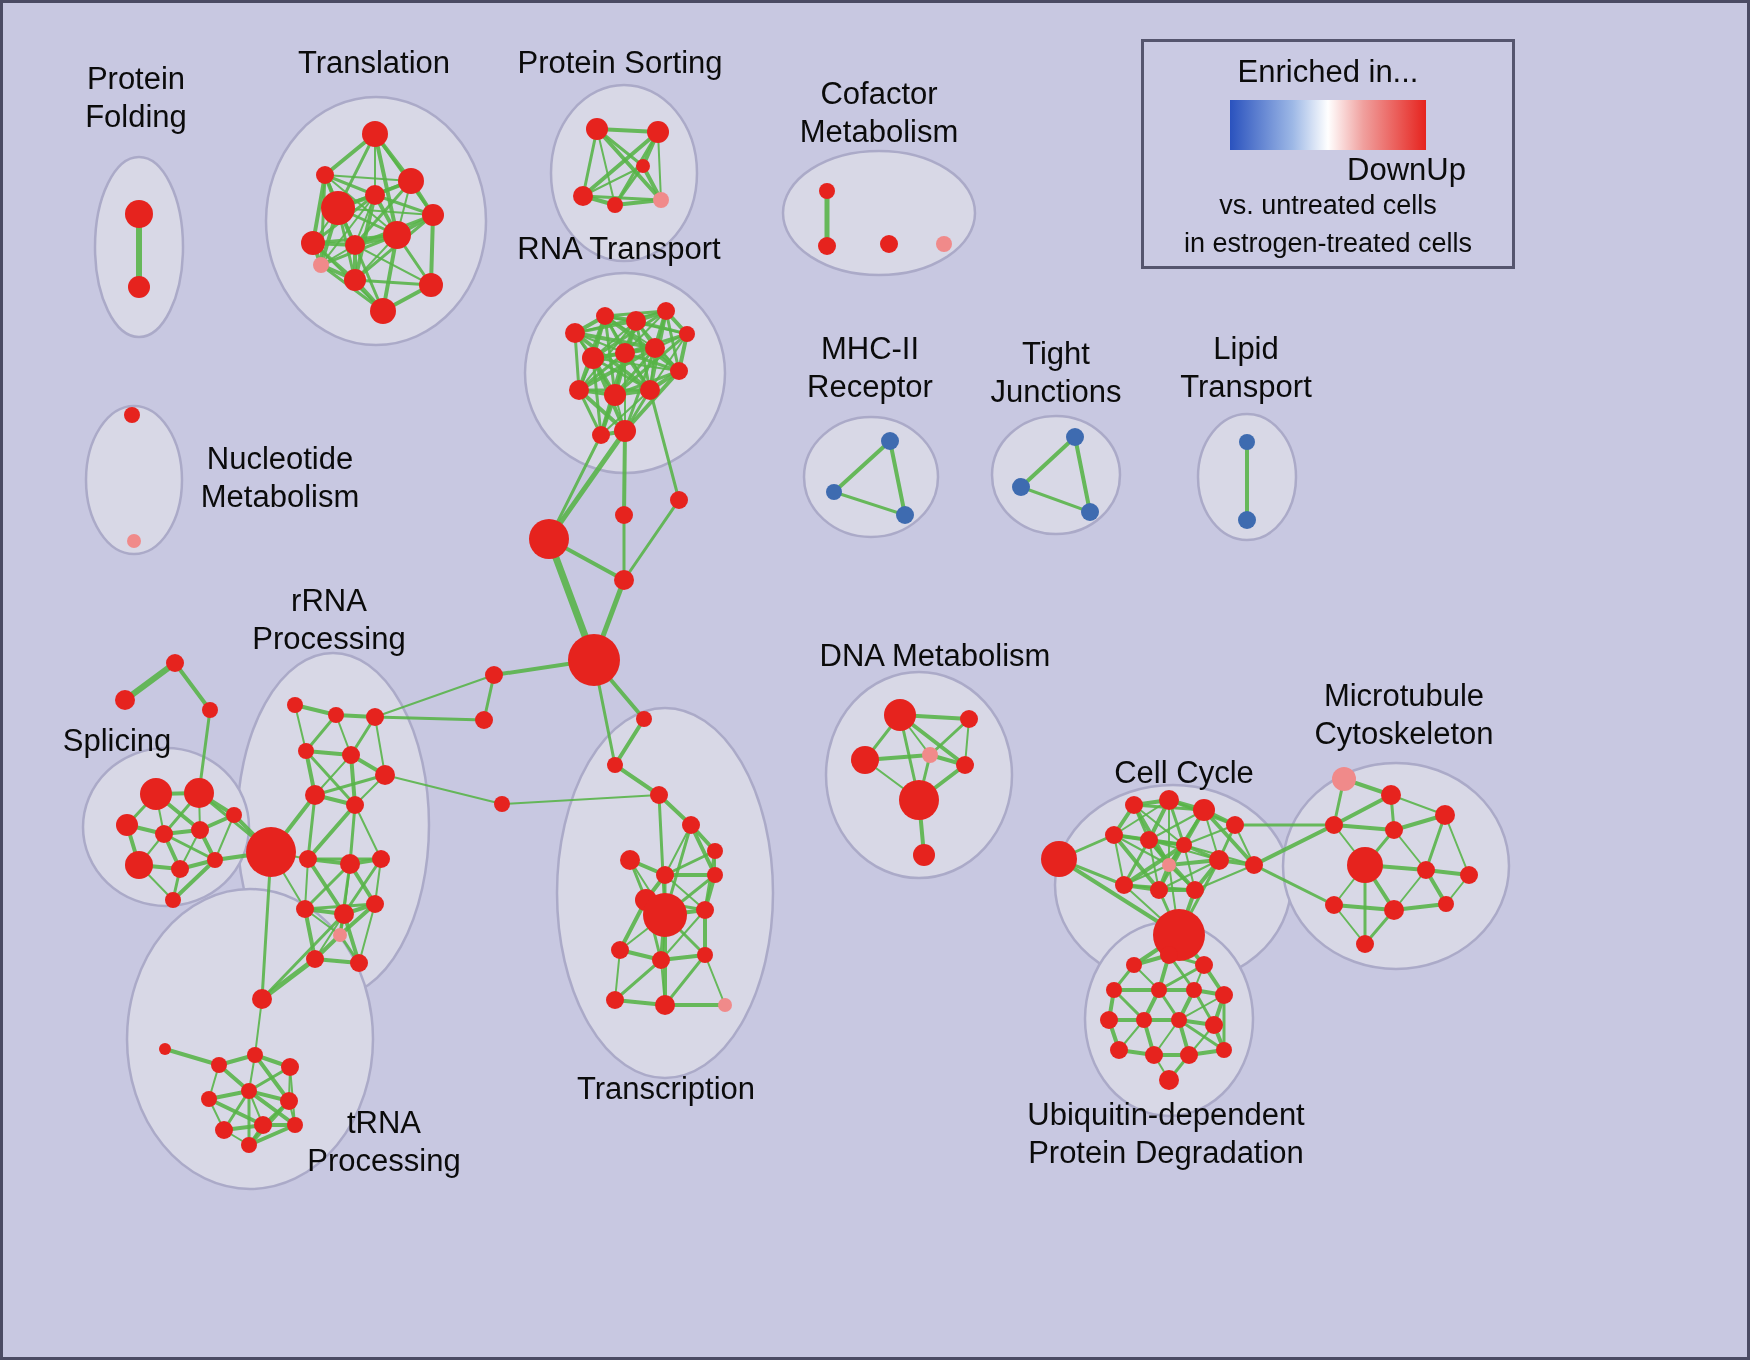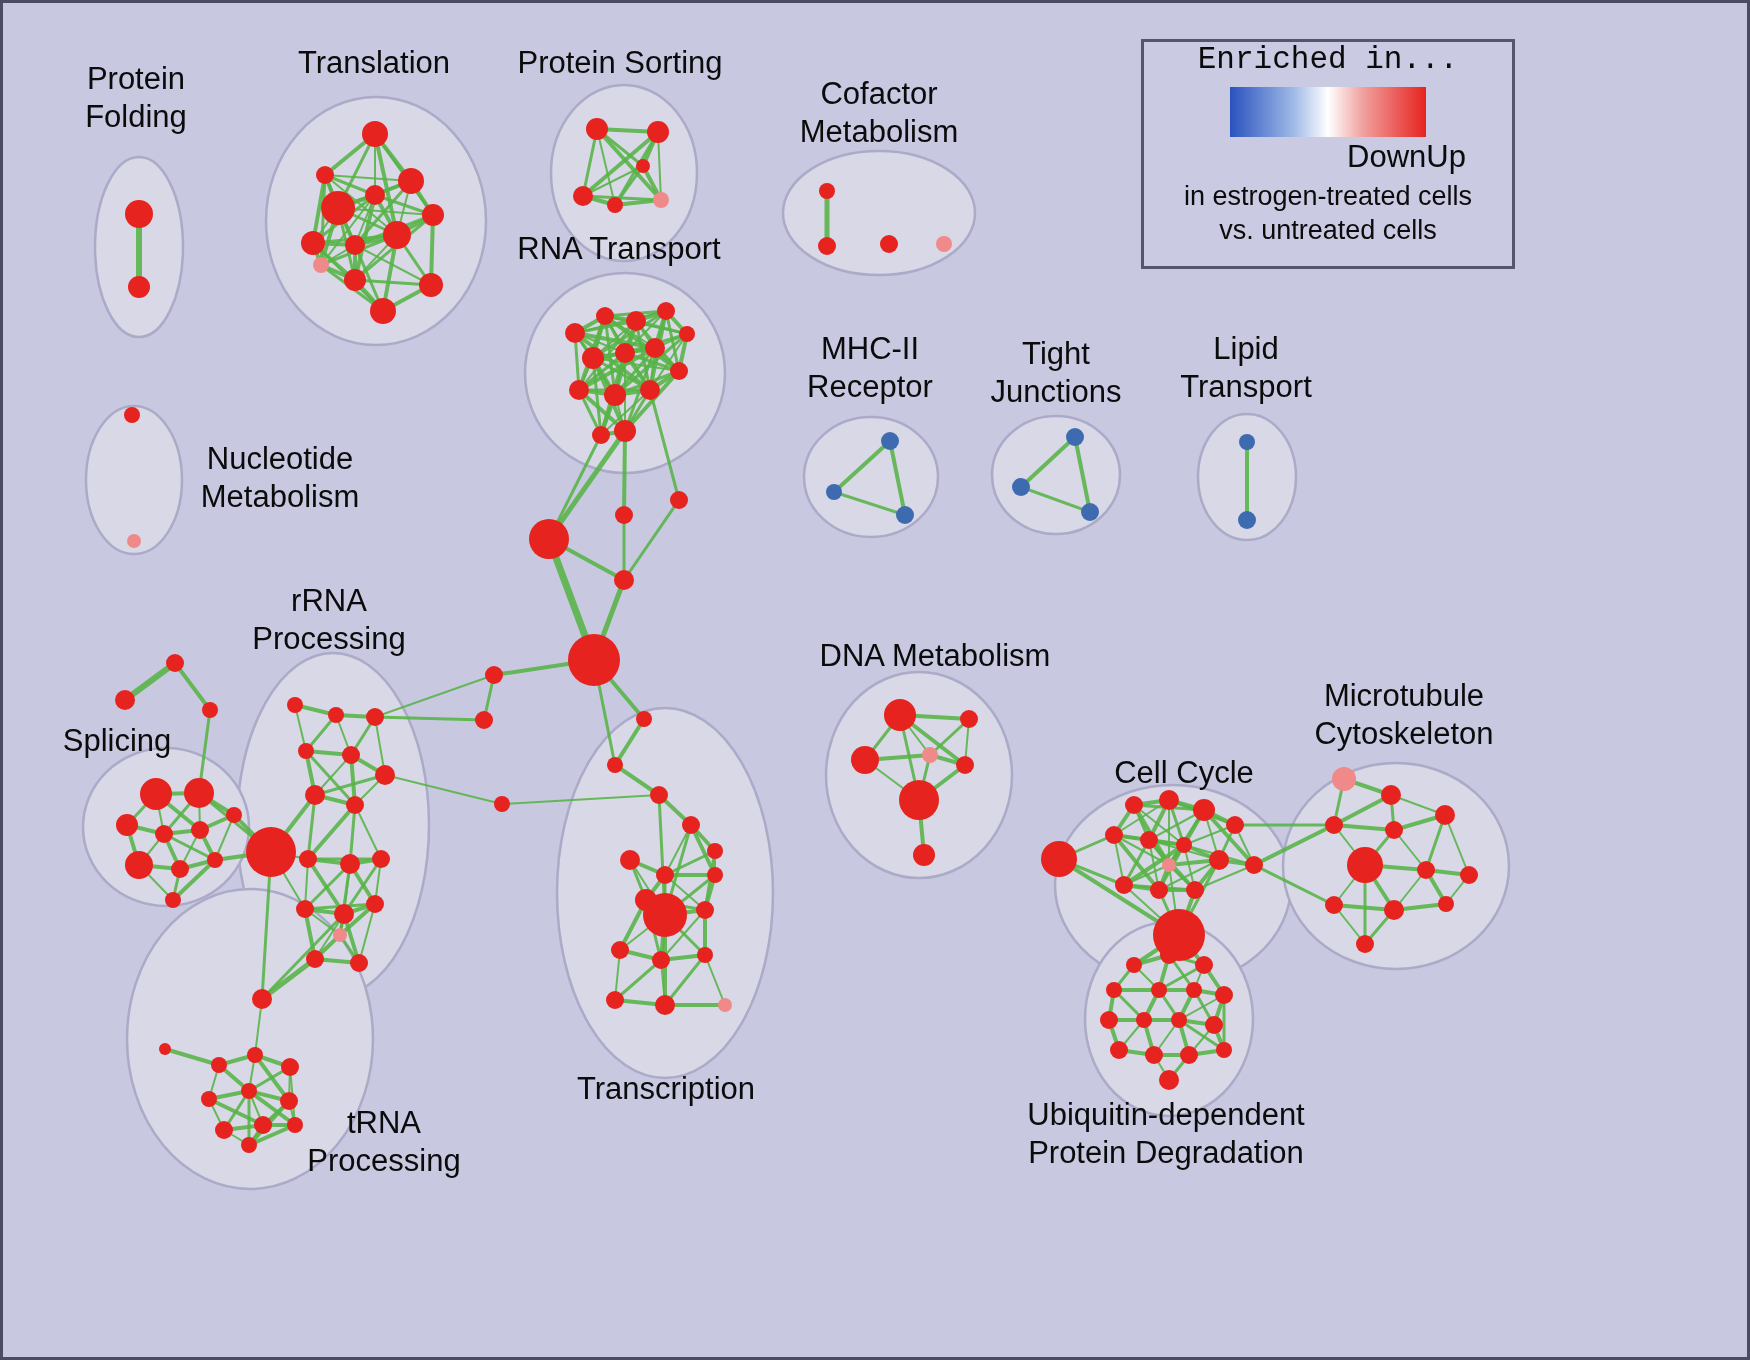--- a/index.html
+++ b/index.html
@@ -21,21 +21,21 @@
   .legend{
     position:absolute;
     left:1138px;top:36px;
     width:374px;height:230px;
     background:#cacae3;
     border:3px solid #55556e;
     box-sizing:border-box;
     text-align:center;
     color:#0b0b0b;
   }
-  .legend-title{font-size:31px;font-family:Liberation Mono, monospace;}
+  .legend-title{font-size:31px;margin-top:12px;}
   .legend-gradient{
     height:50px;
     margin:10px 86px 0 86px;
   }
   .legend-scale{
     display:flex;
     justify-content:flex-end;
     padding:2px 46px 0 46px;
     font-size:31px;
   }
@@ -718,17 +718,17 @@
       </g>
     </svg>
 
   <div class="legend">
     <div class="legend-title">Enriched in...</div>
     <div class="legend-gradient" id="legend-gradient" style="background: linear-gradient(to right, rgb(42, 82, 190) 0%, rgb(157, 184, 230) 32%, rgb(255, 255, 255) 50%, rgb(240, 160, 158) 68%, rgb(230, 35, 30) 100%);"></div>
     <div class="legend-scale">
       <span>Down</span>
       <span>Up</span>
     </div>
+    <div class="legend-sub">vs. untreated cells</div>
     <div class="legend-sub first">in estrogen-treated cells</div>
-    <div class="legend-sub">vs. untreated cells</div>
   </div>
 
 </div>
 
 </body></html>

